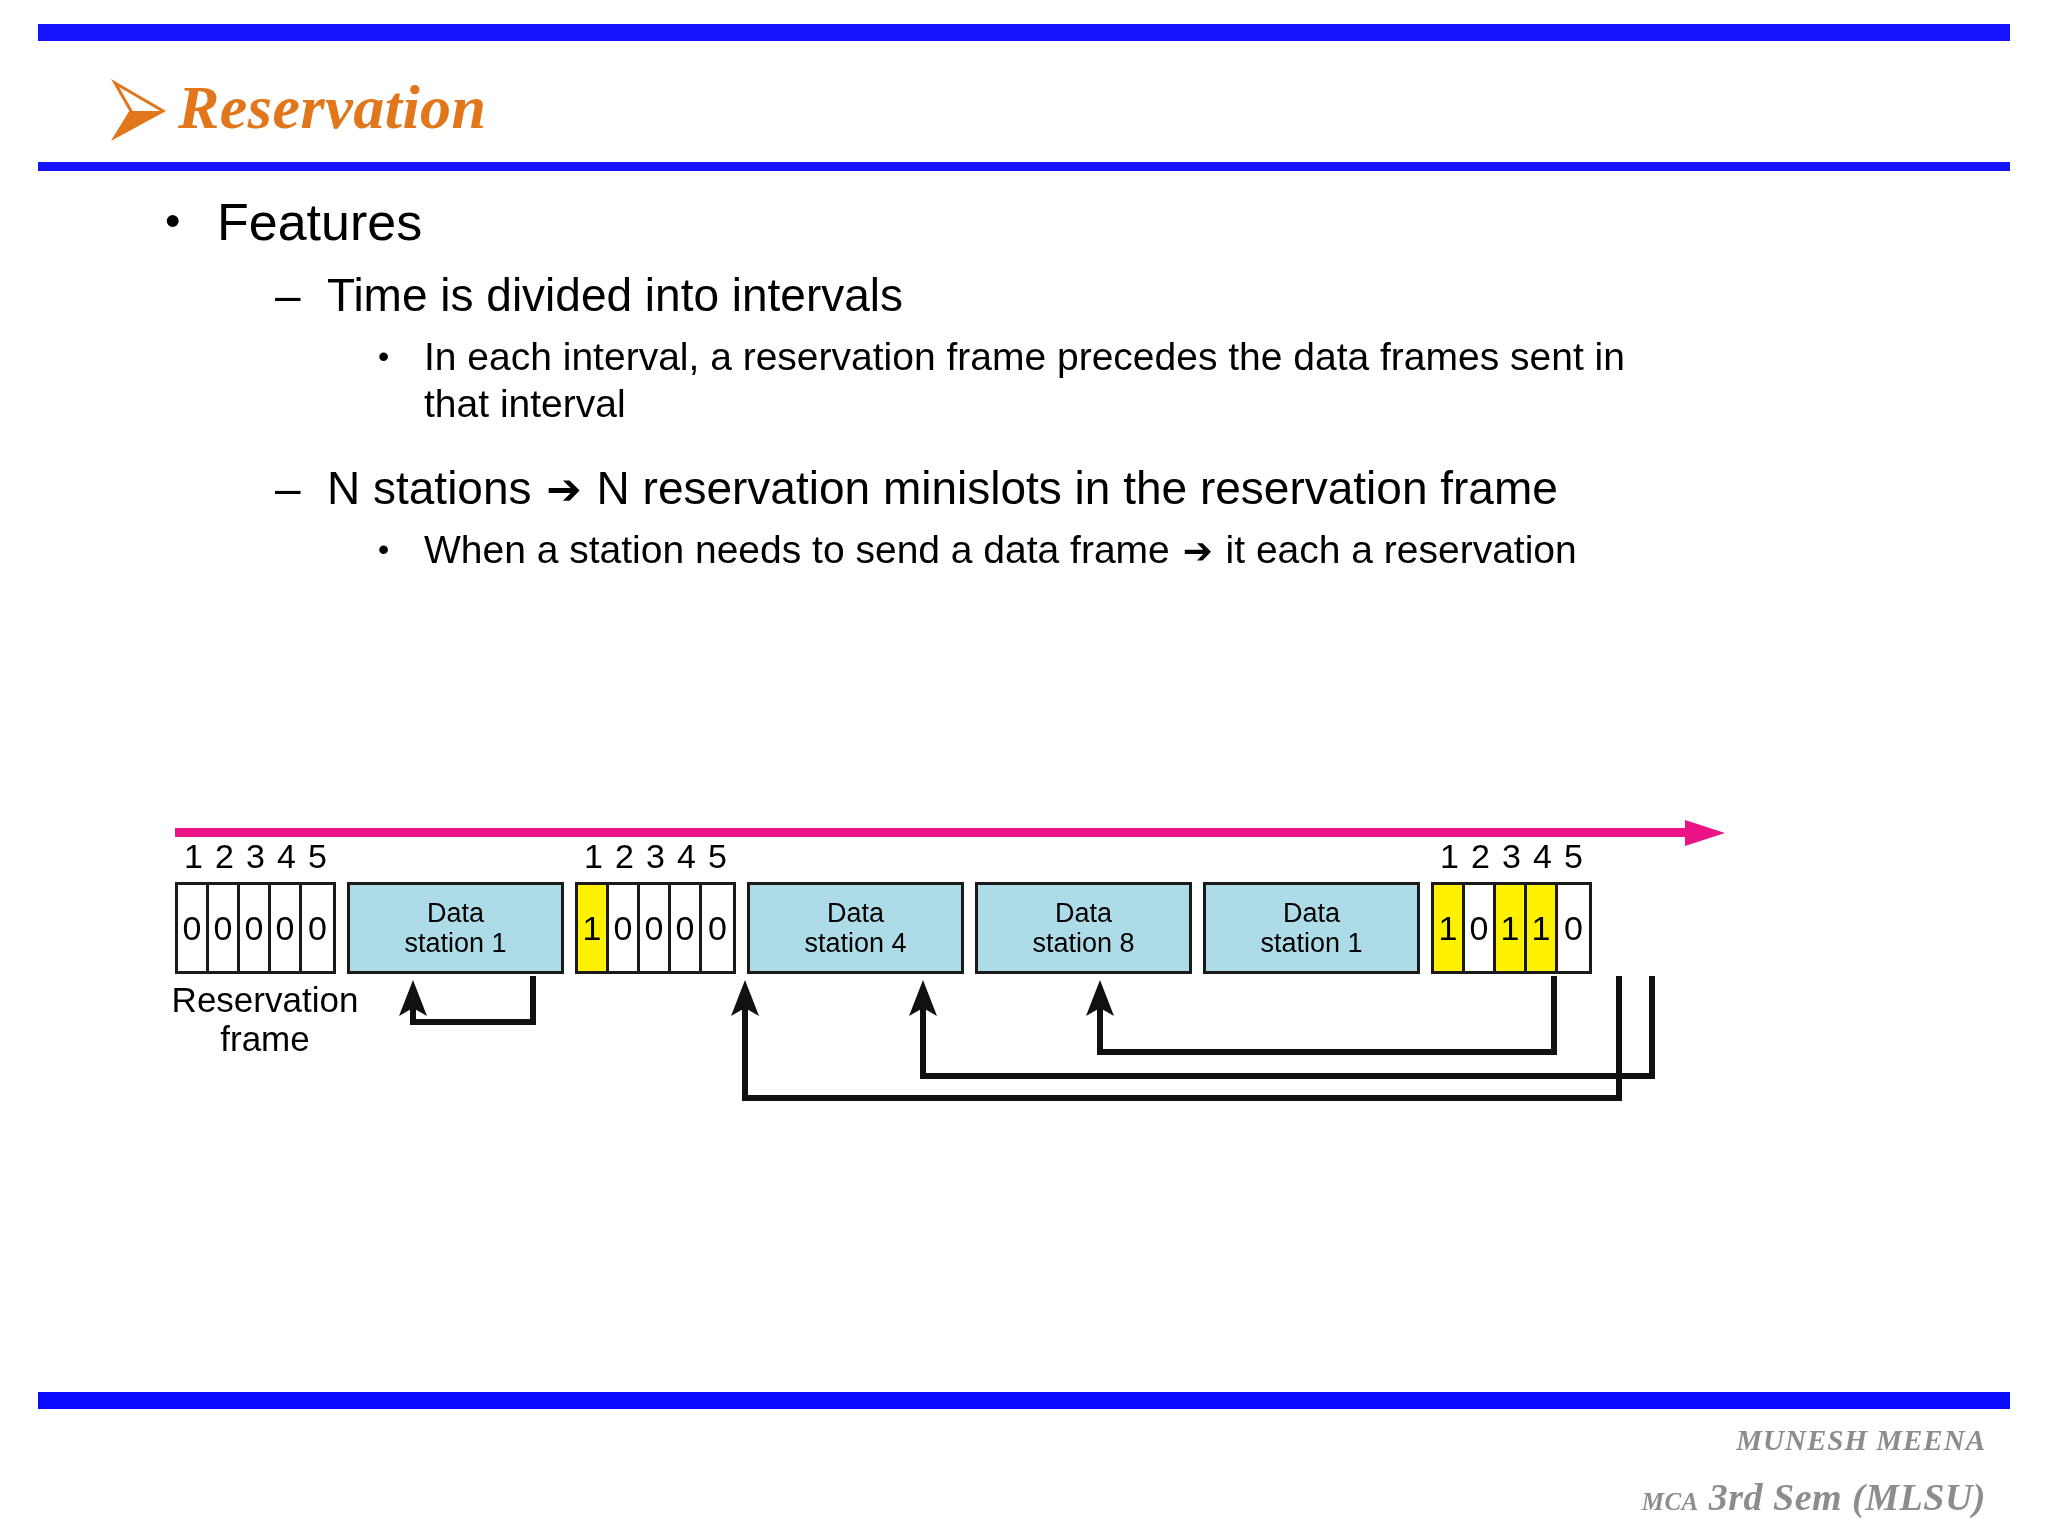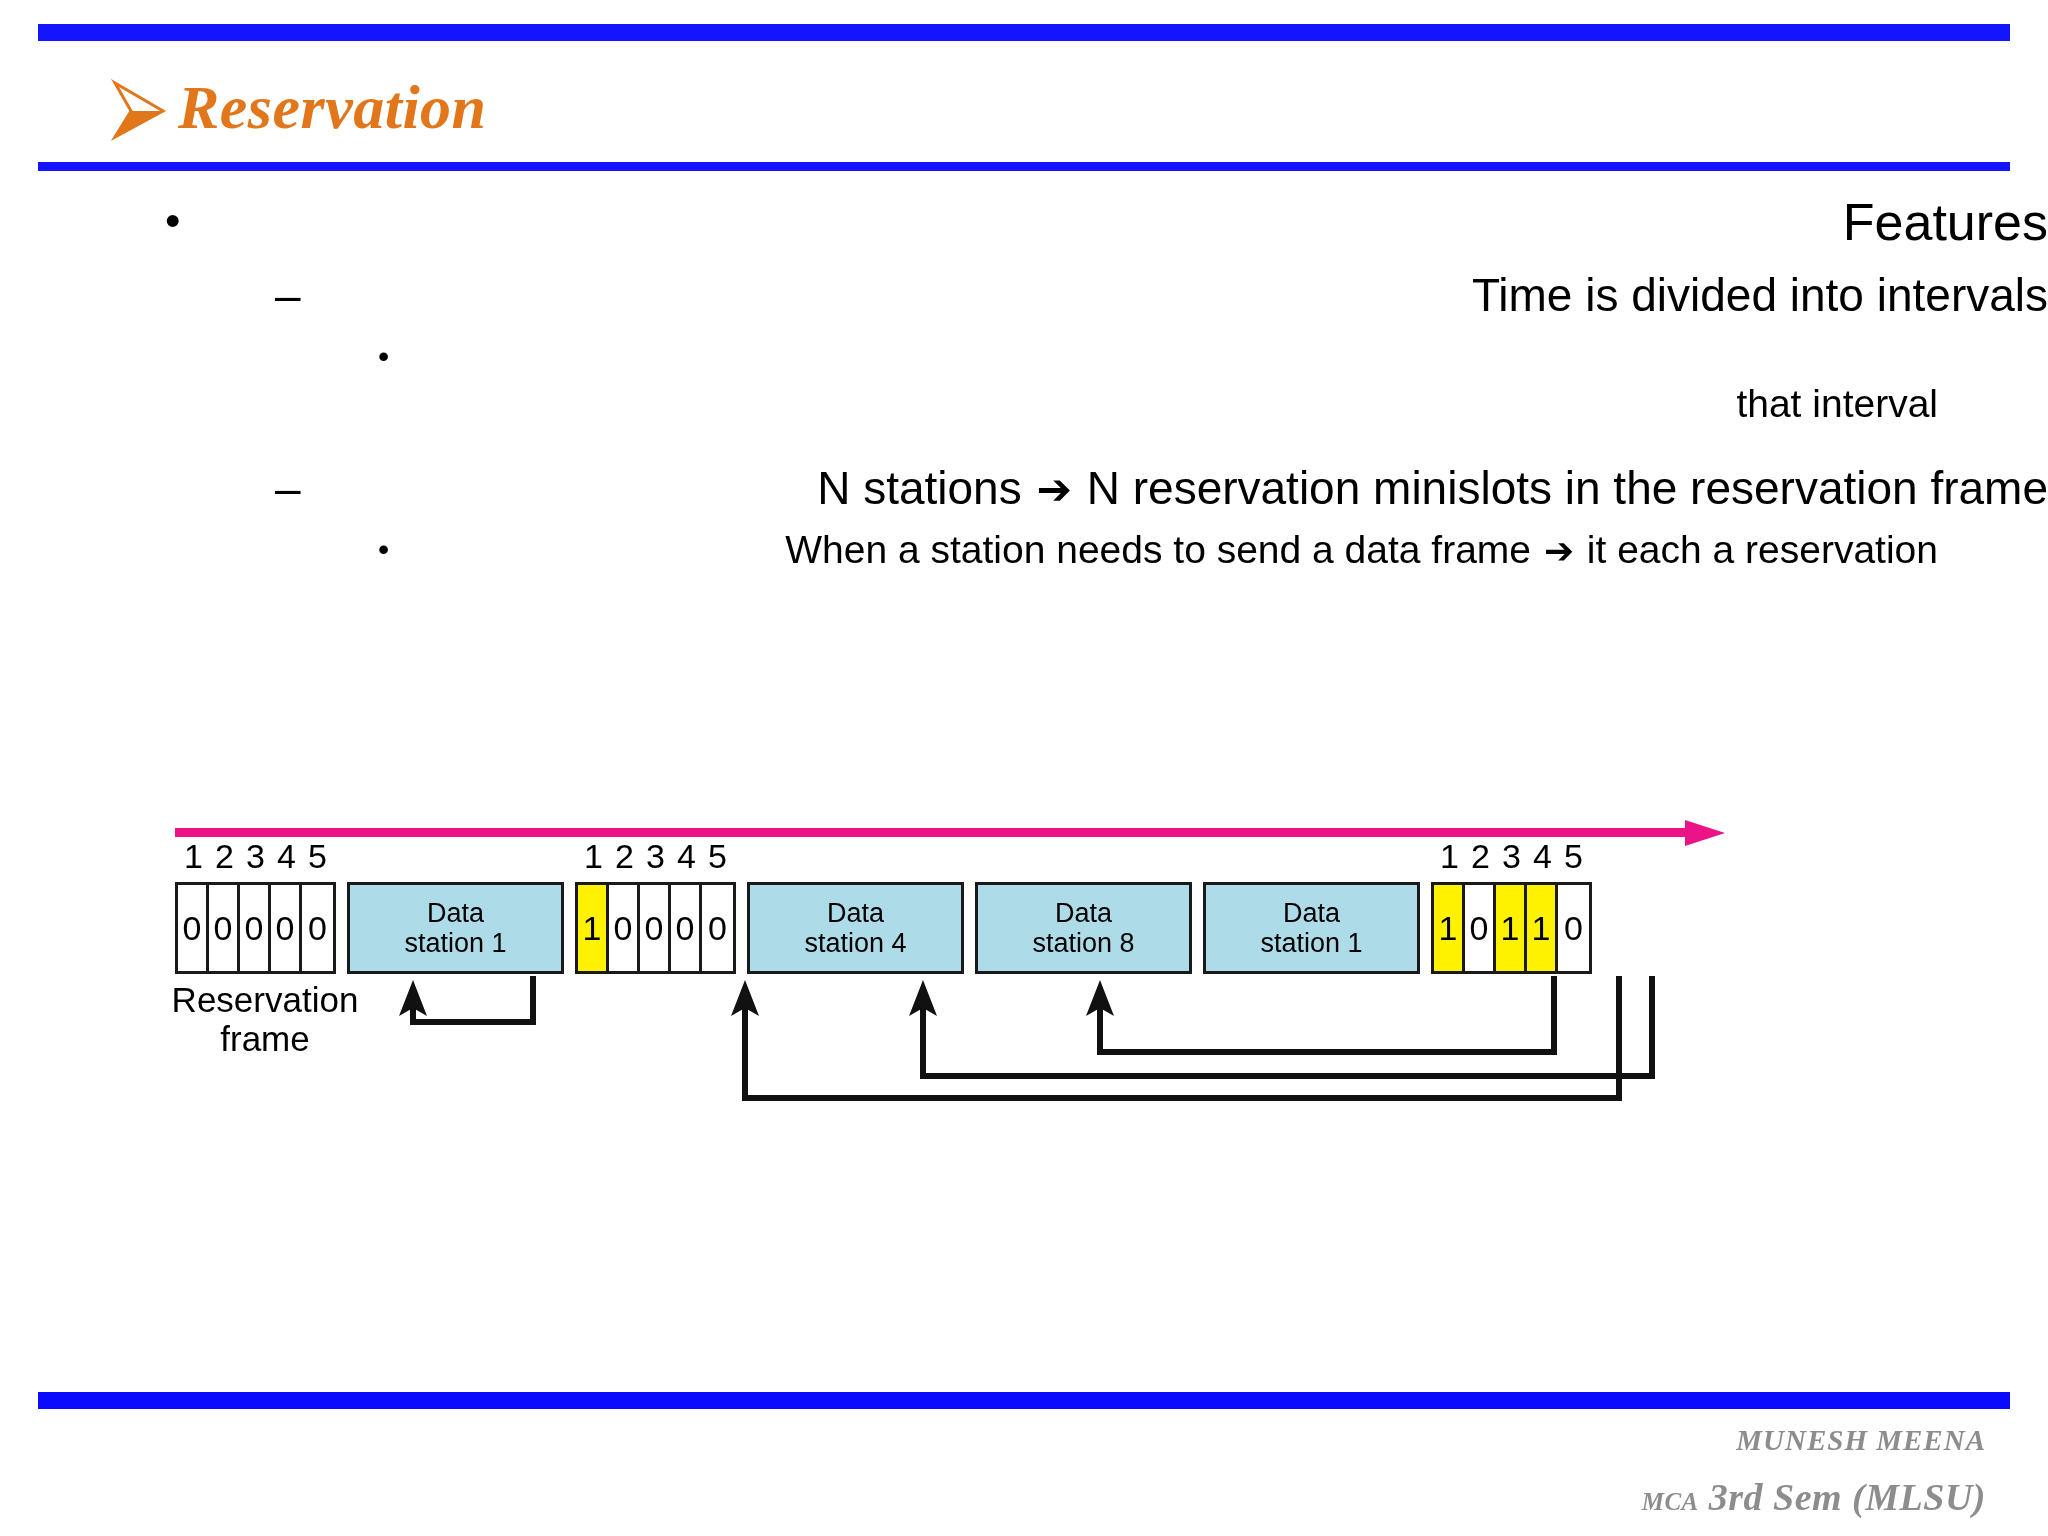--- a/index.html
+++ b/index.html
@@ -110,21 +110,21 @@
     font-size: 39px;
     line-height: 1.2;
     max-width: 1560px;
   }
   .lvl3 .mark {
     width: 46px;
     flex: 0 0 auto;
     font-size: 32px;
     line-height: 1.42;
   }
-  .txt { flex: 1 1 auto; text-align: right; }
+  .txt { flex: 1 1 auto; }
   .arrowglyph {
     font-family: "DejaVu Sans", sans-serif;
     font-weight: bold;
     font-size: 0.92em;
     padding: 0 2px;
   }
 
   
   .diagram {
     position: absolute;
@@ -285,21 +285,21 @@
   </div>
 
   <div class="lvl2">
     <span class="mark">–</span>
     <span class="txt">Time is divided into intervals</span>
   </div>
 
   <div class="lvl3">
     <span class="mark">•</span>
     <span class="txt">
-      <br>
+      <span>In each interval, a reservation frame precedes the data frames sent in</span><br>
       <span>that interval</span>
     </span>
   </div>
 
   <div class="lvl2" style="margin-top:34px;">
     <span class="mark">–</span>
     <span class="txt">
       <span>N stations</span>
       <span class="arrowglyph">➔</span>
       <span>N reservation minislots in the reservation frame</span>

